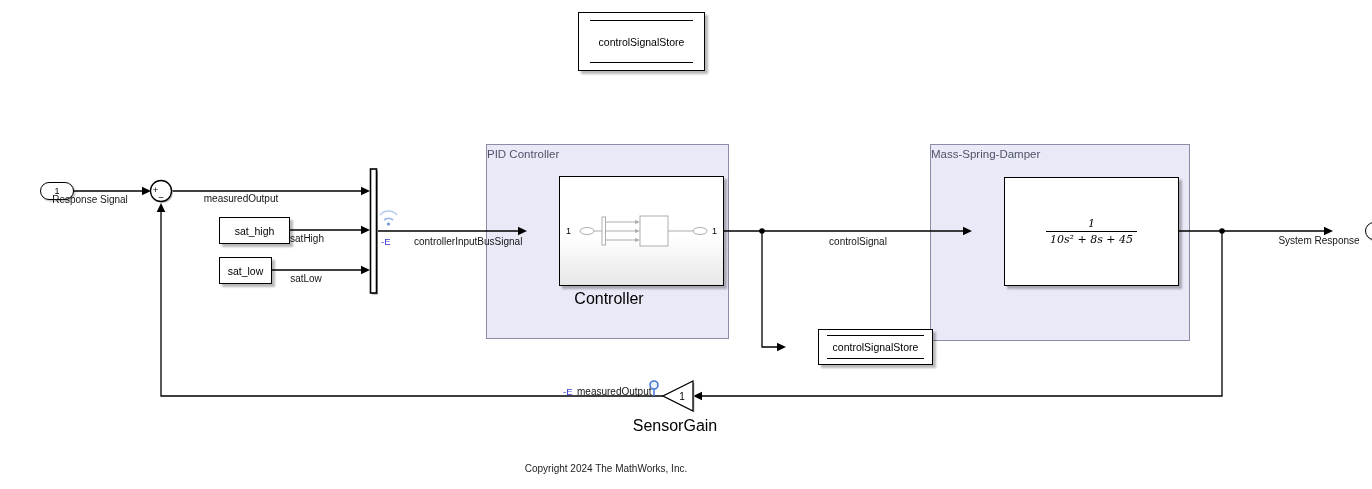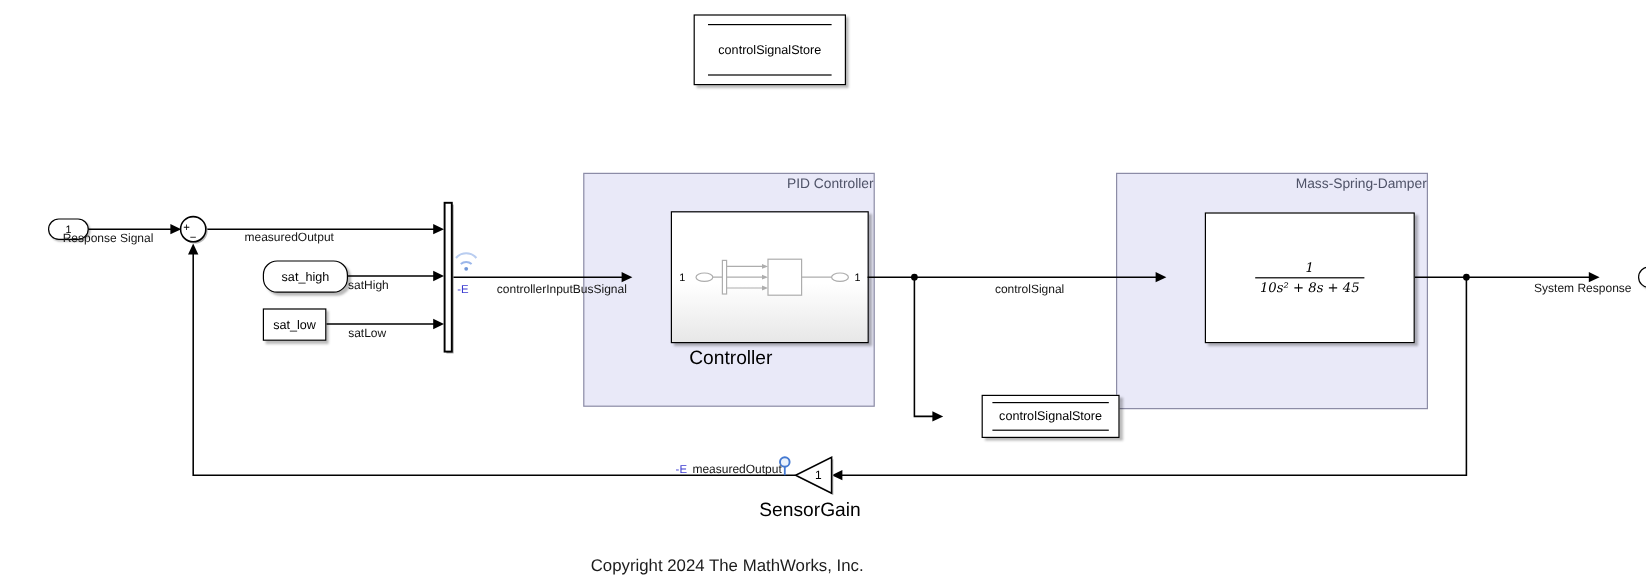--- a/index.html
+++ b/index.html
@@ -1,34 +1,34 @@
 <!DOCTYPE html>
 <html><head>
 <meta charset="utf-8">
 <style>
   html,body{margin:0;padding:0;background:#fff;}
   #canvas{position:relative;width:1372px;height:489px;background:#ffffff;
           font-family:"Liberation Sans",sans-serif;overflow:hidden;}
   .area{position:absolute;background:#e9e9f8;border:1px solid #8c8ca6;box-sizing:border-box;z-index:1;}
-  .area-title{position:absolute;top:3px;left:0;right:0;text-align:right;font-size:11.5px;color:#4f5368;}
+  .area-title{position:absolute;top:3px;left:0;right:0;text-align:left;font-size:11.5px;color:#4f5368;}
   svg.wires{position:absolute;left:0;top:0;z-index:2;}
   .block{position:absolute;background:#fff;border:1.4px solid #000;box-sizing:border-box;
          display:flex;align-items:center;justify-content:center;font-size:10.5px;color:#000;
          box-shadow:2.5px 2.5px 2px rgba(0,0,0,0.28);z-index:3;margin-left:32px;}
   .port{border-radius:10px;font-size:9px;box-shadow:1.5px 1.5px 1.5px rgba(0,0,0,0.25);}
   .dstore-line{position:absolute;height:1.4px;background:#000;}
   .subsys{background:linear-gradient(#ffffff 0%,#ffffff 55%,#e7e7e7 100%);}
   .subsys .pnum{position:absolute;font-size:9px;top:50%;transform:translateY(-50%);}
   .siglabel{position:absolute;font-size:10px;color:#141414;white-space:nowrap;z-index:4;transform:translateX(-50%);}
   .siglabel.noctr{transform:none;}
   .blocklabel{position:absolute;font-size:16px;color:#000;white-space:nowrap;z-index:4;transform:translateX(-50%);}
   .badge{position:absolute;font-size:9.5px;color:#3a3ad0;z-index:4;white-space:nowrap;}
   .frac{font-family:"DejaVu Serif",serif;font-style:italic;font-size:11px;text-align:center;line-height:1.25;}
   .frac .den{border-top:1px solid #000;padding:1px 4px 0 4px;}
-  .copyright{position:absolute;font-size:14px;color:#1c1c1c;white-space:nowrap;z-index:4;transform:translateX(-50%);}
+  .copyright{position:absolute;font-size:10px;color:#1c1c1c;white-space:nowrap;z-index:4;transform:translateX(-50%);}
 </style>
 </head>
 <body>
 
 <div id="canvas">
 
   <div class="area" style="left:486px;top:144px;width:243px;height:195px;">
     <div class="area-title">PID Controller</div>
   </div>
   <div class="area" style="left:930px;top:144px;width:260px;height:197px;">
@@ -96,21 +96,21 @@
   <div class="block" style="left:546px;top:12px;width:127px;height:59px;">
     <div class="dstore-line" style="left:11px;right:11px;top:7px;"></div>
     <span>controlSignalStore</span>
     <div class="dstore-line" style="left:11px;right:11px;bottom:7px;"></div>
   </div>
 
   <div class="block port" style="left:8px;top:182px;width:34px;height:18px;">
     <span>1</span>
   </div>
 
-  <div class="block" style="left:187px;top:217px;width:71px;height:27px;border-radius:12px;">
+  <div class="block" style="left:187px;top:217px;width:71px;height:27px;">
     <span>sat_high</span>
   </div>
   <div class="block" style="left:187px;top:257px;width:53px;height:27px;">
     <span>sat_low</span>
   </div>
 
   <div class="block subsys" style="left:527px;top:176px;width:165px;height:110px;">
     <span class="pnum" style="left:6px;">1</span>
     <svg width="140" height="44">
       <g stroke="#adadad" stroke-width="1" fill="#fff">

